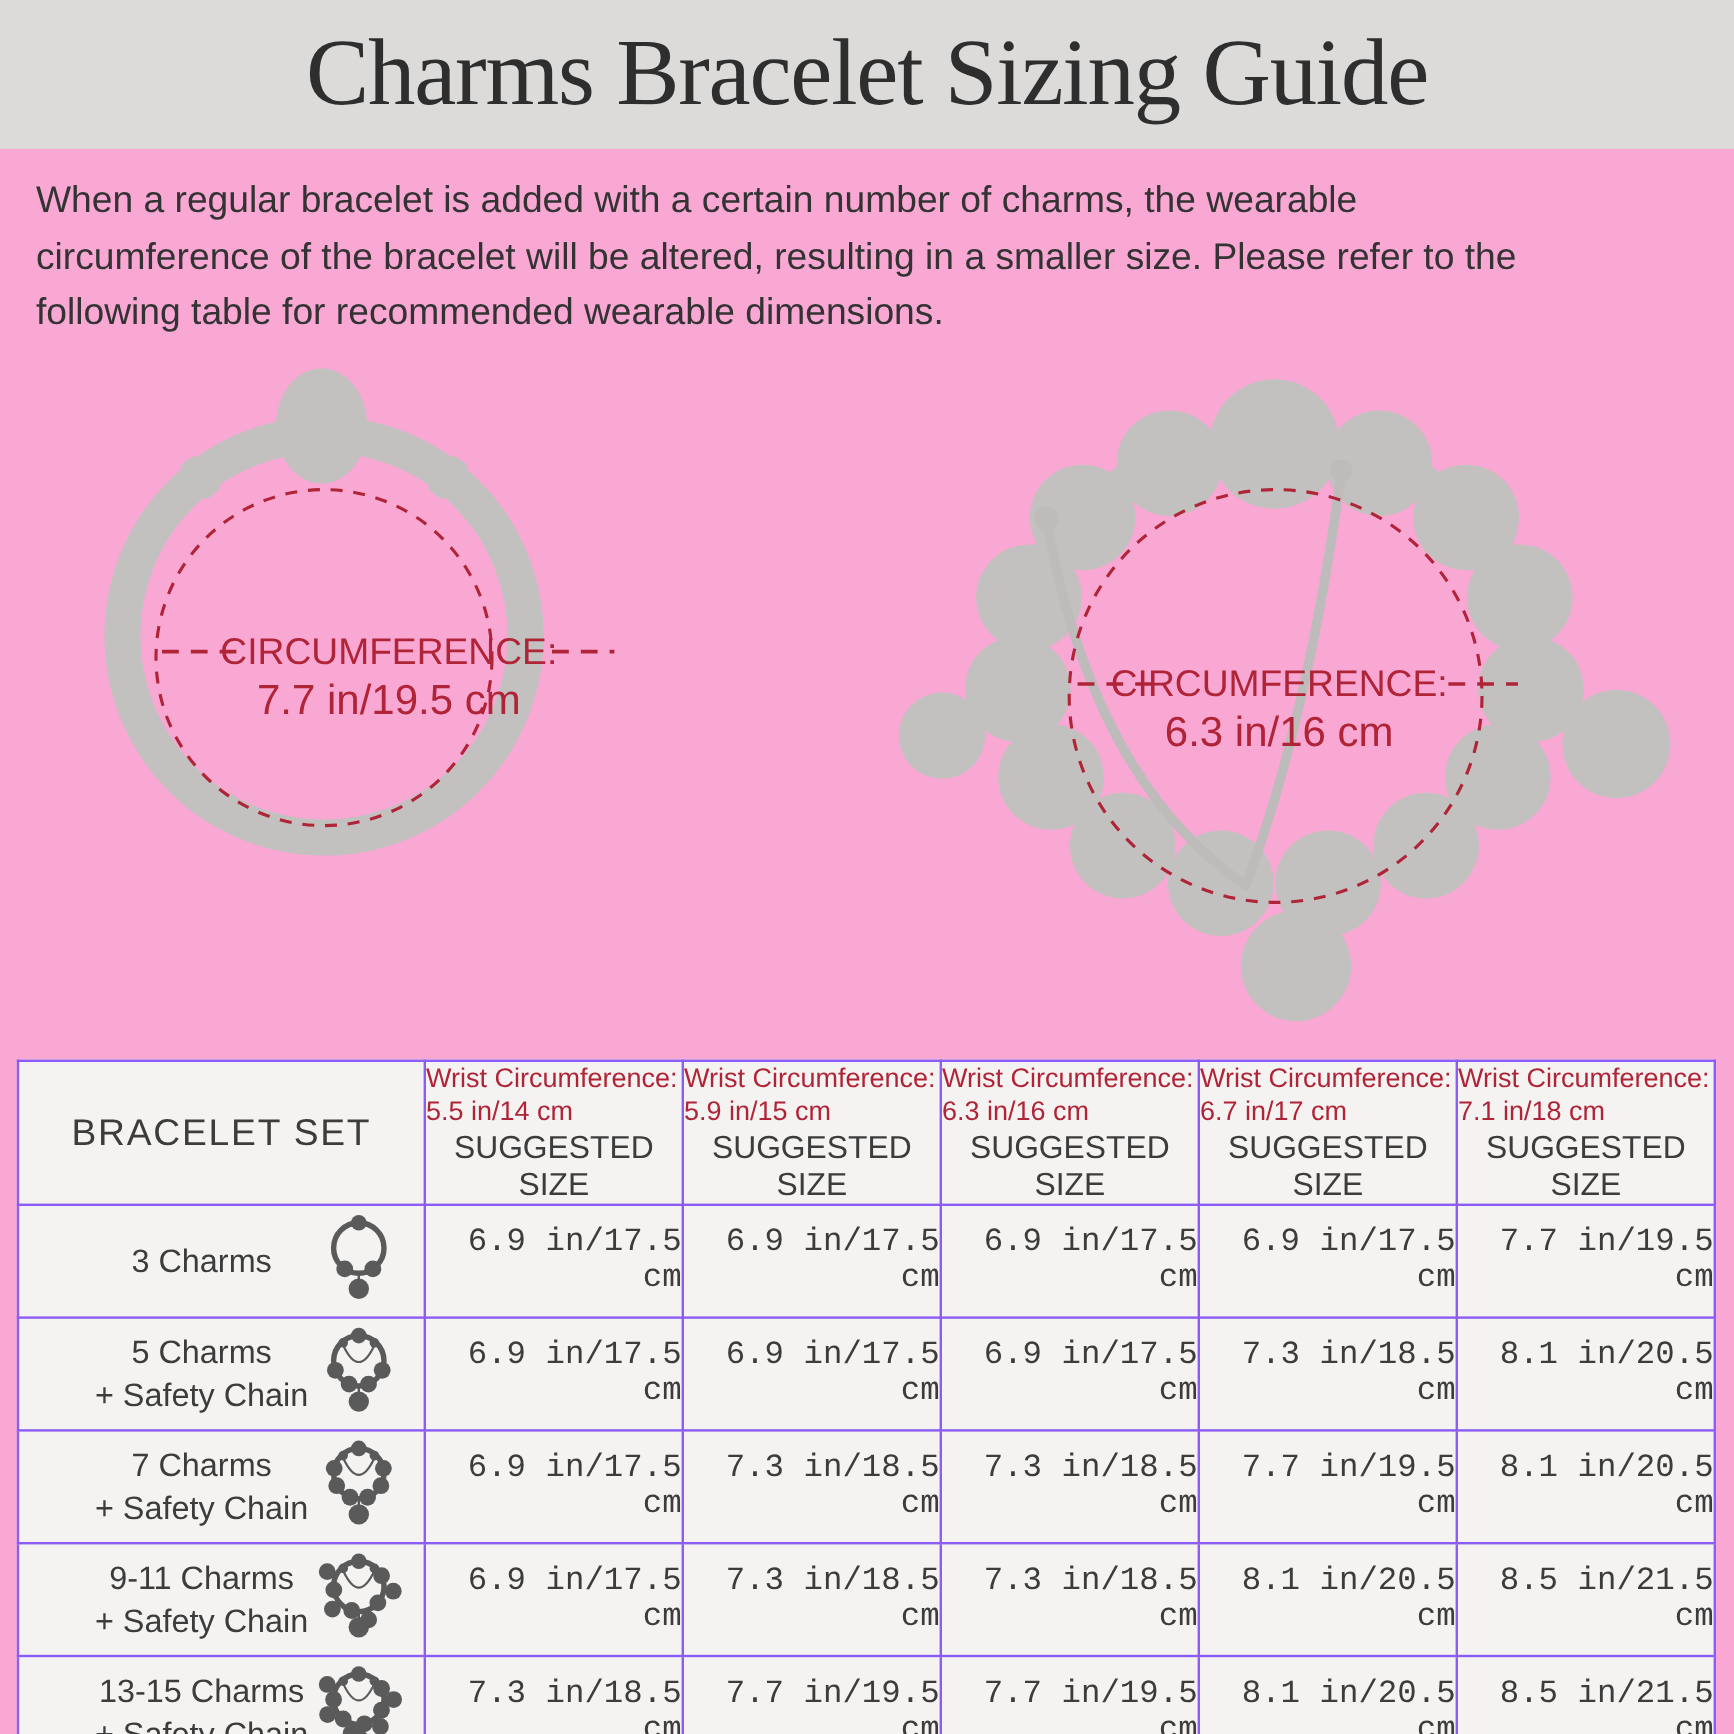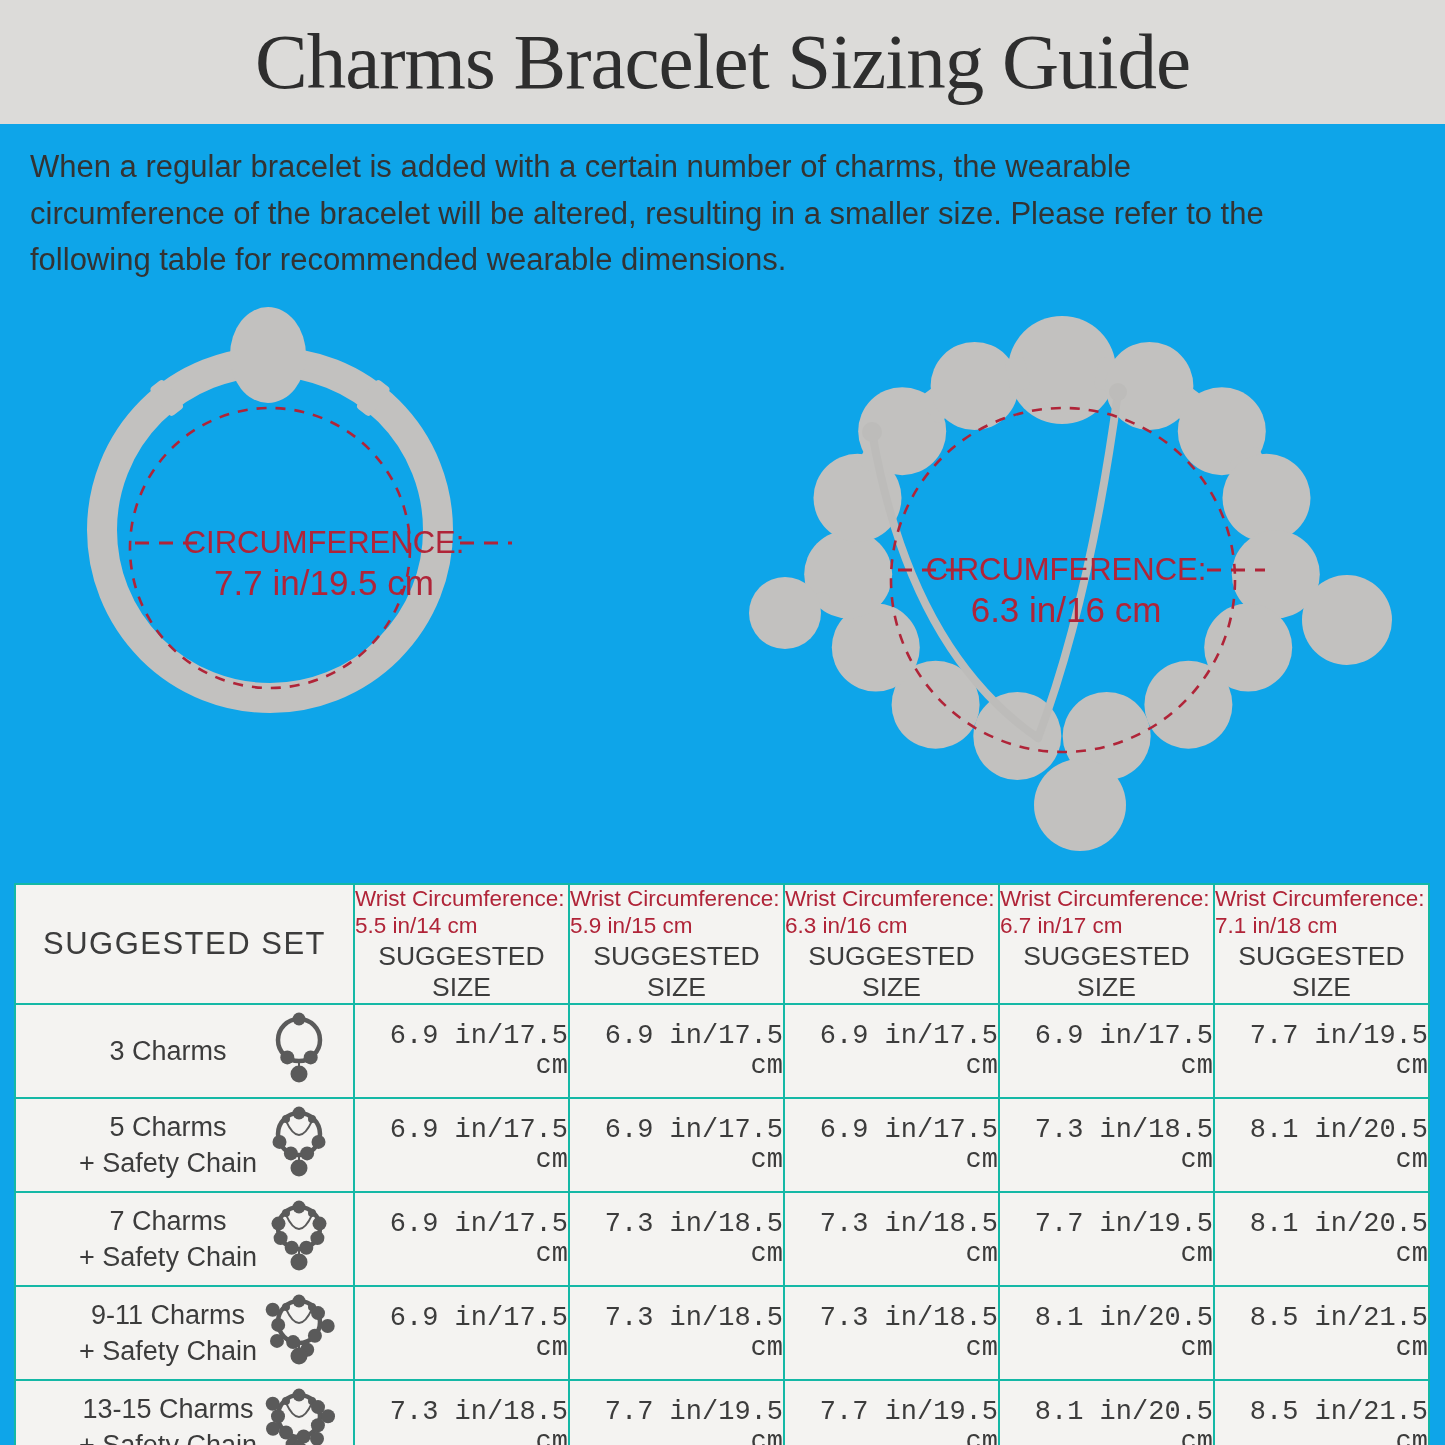--- a/index.html
+++ b/index.html
@@ -1,30 +1,30 @@
 <!DOCTYPE html>
 <html><head>
 <meta charset="utf-8">
 <style>
   html,body{margin:0;padding:0;background:#e8e7e5;}
-  .page{position:relative;width:1445px;height:1445px;background:#0ea5e9;overflow:hidden;
+  .page{position:relative;width:1445px;height:1445px;background:#f9a8d4;overflow:hidden;
         font-family:"Liberation Sans",sans-serif;color:#3c3c3c;}
   .title-band{position:absolute;top:0;left:0;right:0;height:124px;background:#dcdbd9;
         display:flex;align-items:center;justify-content:center;}
   .title-band h1{margin:0;font-family:"Liberation Serif",serif;font-weight:400;
         font-size:79px;letter-spacing:-1px;color:#2e2e2e;}
   .intro{position:absolute;top:144px;left:30px;width:1400px;margin:0;
         font-size:31px;line-height:1.5;color:#333;white-space:pre-line;}
   .illus{position:absolute;left:0;top:270px;width:1269px;height:600px;}
   svg text{font-family:"Liberation Sans",sans-serif;}
   .red-label{fill:#b02438;}
   
   table.sizing{position:absolute;top:883px;left:14px;border-collapse:collapse;
         table-layout:fixed;background:#f4f3f1;}
-  table.sizing th,table.sizing td{border:2px solid #14b8a6;padding:0;vertical-align:middle;}
+  table.sizing th,table.sizing td{border:2px solid #8b5cf6;padding:0;vertical-align:middle;}
   tr.hdr{height:90px;}
   tr.body-row{height:93px;}
   .corner{font-size:31px;font-weight:400;letter-spacing:1.5px;color:#3c3c3c;text-align:center;}
   .colh{padding:6px 4px 6px 14px;text-align:left;font-weight:400;}
   .colh .red{color:#b02438;font-size:22.5px;line-height:1.2;}
   .colh .sug{color:#3c3c3c;font-size:26.5px;margin-top:2px;text-align:center;}
   .val{text-align:right;font-size:27px;color:#3c3c3c;font-family:Liberation Mono, monospace;}
   .set-inner{display:flex;align-items:center;padding-left:58px;text-align:center;}
   .set-label{font-size:27px;color:#3c3c3c;line-height:1.35;width:188px;}
   .set-icon{flex:0 0 auto;}
@@ -105,21 +105,21 @@
     <colgroup>
       <col style="width:339px">
       <col style="width:215px">
         <col style="width:215px">
         <col style="width:215px">
       <col style="width:215px">
         <col style="width:215px">
     </colgroup>
     <thead>
       <tr class="hdr" id="hrow">
-        <th class="corner">SUGGESTED SET</th>
+        <th class="corner">BRACELET SET</th>
       <th class="colh">
             <div class="red">Wrist Circumference:<br>5.5 in/14 cm</div>
             <div class="sug">SUGGESTED SIZE</div>
           </th>
           <th class="colh">
             <div class="red">Wrist Circumference:<br>5.9 in/15 cm</div>
             <div class="sug">SUGGESTED SIZE</div>
           </th>
           <th class="colh">
             <div class="red">Wrist Circumference:<br>6.3 in/16 cm</div>

